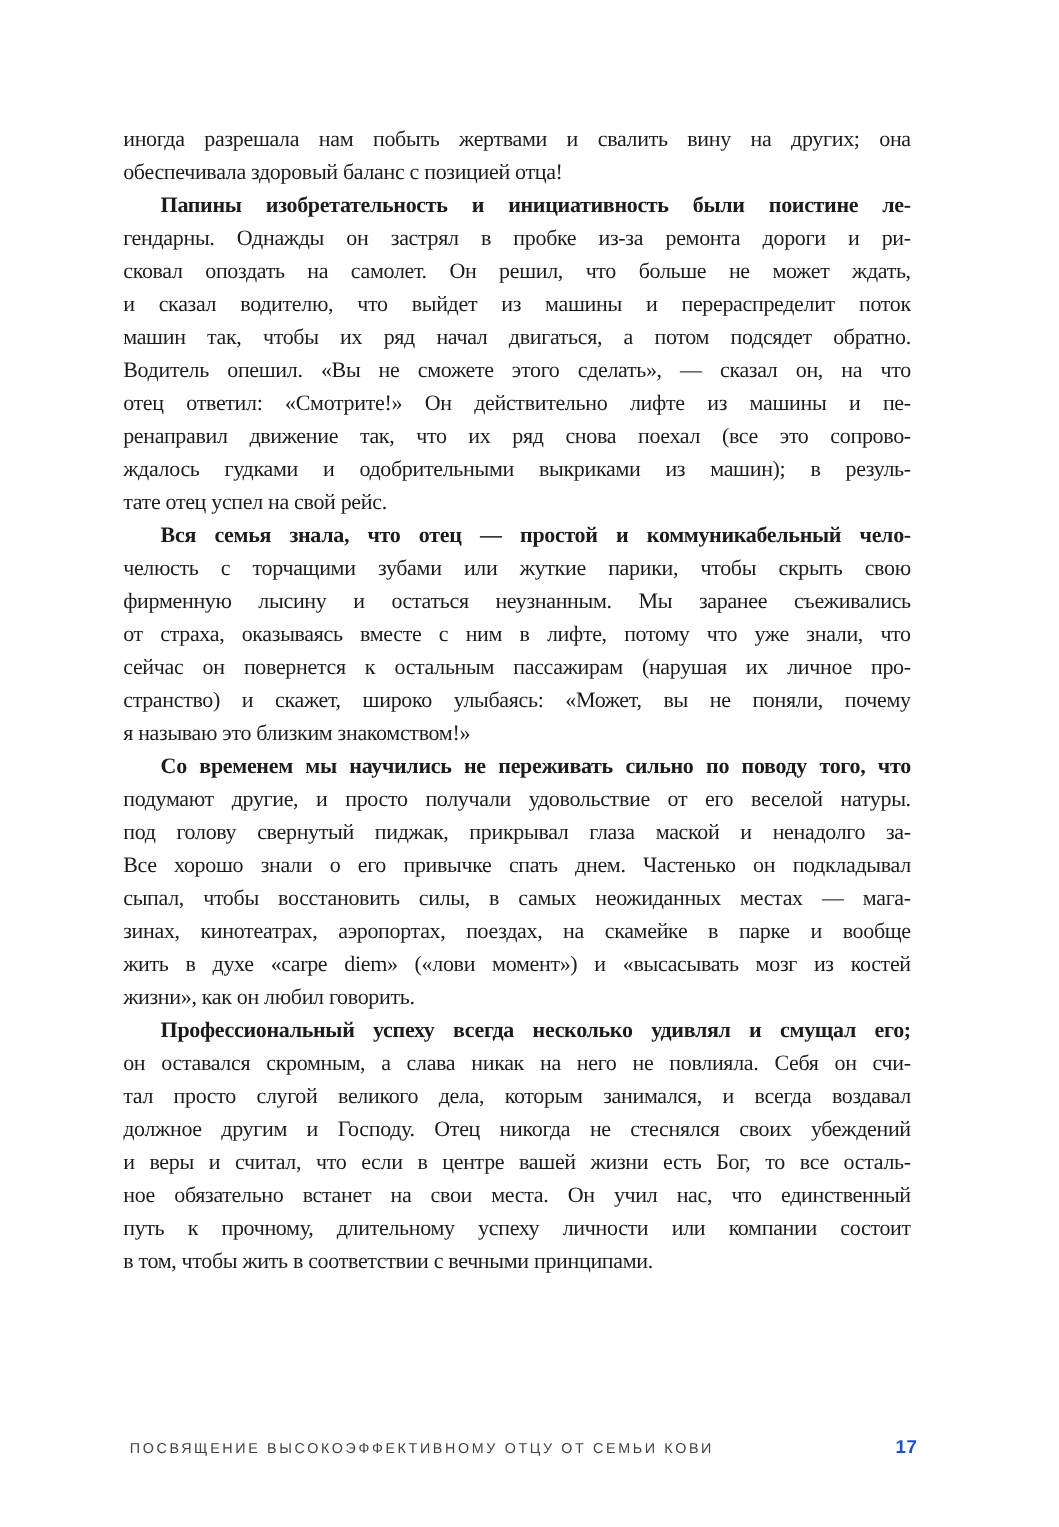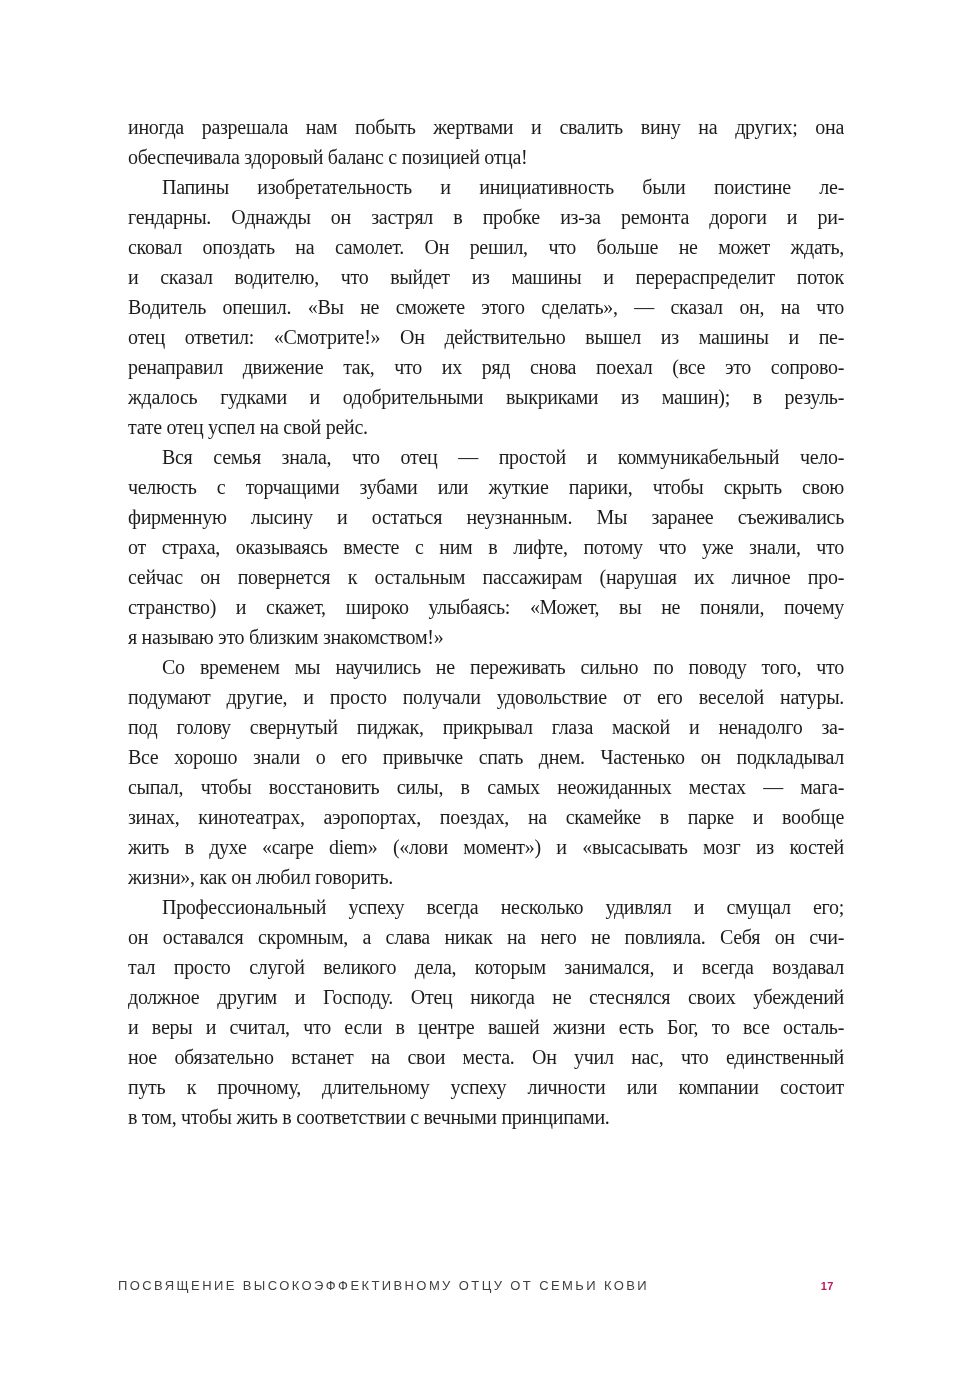--- a/index.html
+++ b/index.html
@@ -10,79 +10,82 @@
   .page {
     position: relative;
     width: 963px;
     height: 1388px;
     background: #ffffff;
     overflow: hidden;
     font-family: "Liberation Serif", "DejaVu Serif", serif;
   }
   .text-block {
     position: absolute;
-    left: 128px;
+    left: 112px;
     top: 112px;
     width: 716px;
     color: #1c1c1c;
     font-size: 20px;
     line-height: 30px;
     letter-spacing: -0.3px;
   }
   .text-line {
     text-align: justify;
     text-align-last: justify;
     height: 30px;
     overflow: hidden;
     white-space: normal;
   }
   .text-line.para-end {
     text-align-last: left;
   }
   .text-line.first-indent {
     text-indent: 34px;
+    font-weight: bold;
   }
   .footer {
     position: absolute;
     left: 118px;
     top: 1278px;
     width: 716px;
     display: flex;
     justify-content: space-between;
     align-items: baseline;
     font-family: "Liberation Sans", "DejaVu Sans", sans-serif;
   }
   .running-title {
     font-size: 13px;
     letter-spacing: 2.4px;
     color: #3f3f3f;
     text-transform: uppercase;
     font-weight: 400;
+    margin-top: 31px;
   }
   .page-number {
-    font-size: 11px;
+    font-size: 17px;
     font-weight: 700;
-    color: #be185d;
+    color: #1d4ed8;
     letter-spacing: 0.5px;
   }
 </style>
 </head>
 <body>
 
 <div class="page">
 
   <div class="text-block" id="text-block">
       <div class="text-line">иногда разрешала нам побыть жертвами и свалить вину на других; она</div>
       <div class="text-line para-end">обеспечивала здоровый баланс с позицией отца!</div>
       <div class="text-line first-indent">Папины изобретательность и инициативность были поистине ле-</div>
       <div class="text-line">гендарны. Однажды он застрял в пробке из-за ремонта дороги и ри-</div>
       <div class="text-line">сковал опоздать на самолет. Он решил, что больше не может ждать,</div>
       <div class="text-line">и сказал водителю, что выйдет из машины и перераспределит поток</div>
+      <div class="text-line">машин так, чтобы их ряд начал двигаться, а потом подсядет обратно.</div>
       <div class="text-line">Водитель опешил. «Вы не сможете этого сделать», — сказал он, на что</div>
-      <div class="text-line">отец ответил: «Смотрите!» Он действительно вышел из машины и пе-</div>
+      <div class="text-line">отец ответил: «Смотрите!» Он действительно лифте из машины и пе-</div>
       <div class="text-line">ренаправил движение так, что их ряд снова поехал (все это сопрово-</div>
       <div class="text-line">ждалось гудками и одобрительными выкриками из машин); в резуль-</div>
       <div class="text-line para-end">тате отец успел на свой рейс.</div>
       <div class="text-line first-indent">Вся семья знала, что отец — простой и коммуникабельный чело-</div>
       <div class="text-line">челюсть с торчащими зубами или жуткие парики, чтобы скрыть свою</div>
       <div class="text-line">фирменную лысину и остаться неузнанным. Мы заранее съеживались</div>
       <div class="text-line">от страха, оказываясь вместе с ним в лифте, потому что уже знали, что</div>
       <div class="text-line">сейчас он повернется к остальным пассажирам (нарушая их личное про-</div>
       <div class="text-line">странство) и скажет, широко улыбаясь: «Может, вы не поняли, почему</div>
       <div class="text-line para-end">я называю это близким знакомством!»</div>

